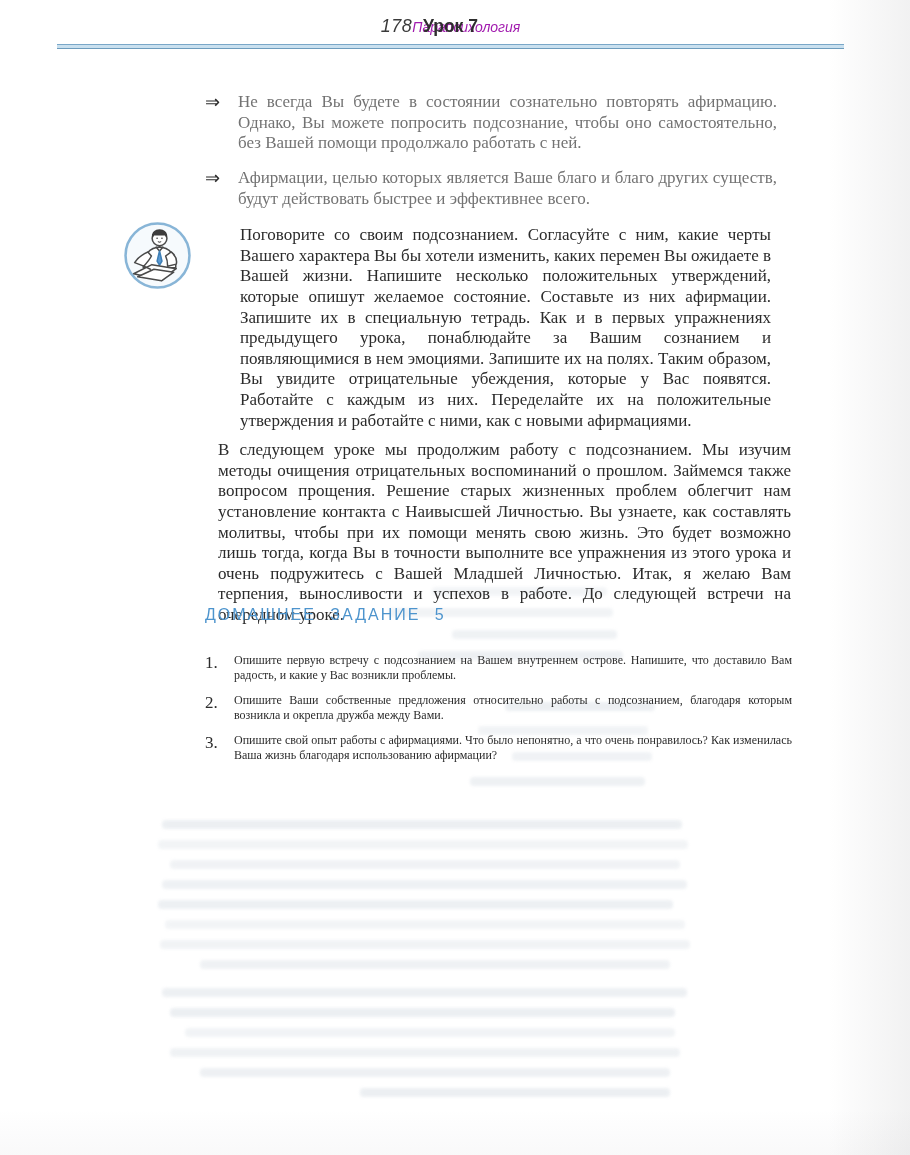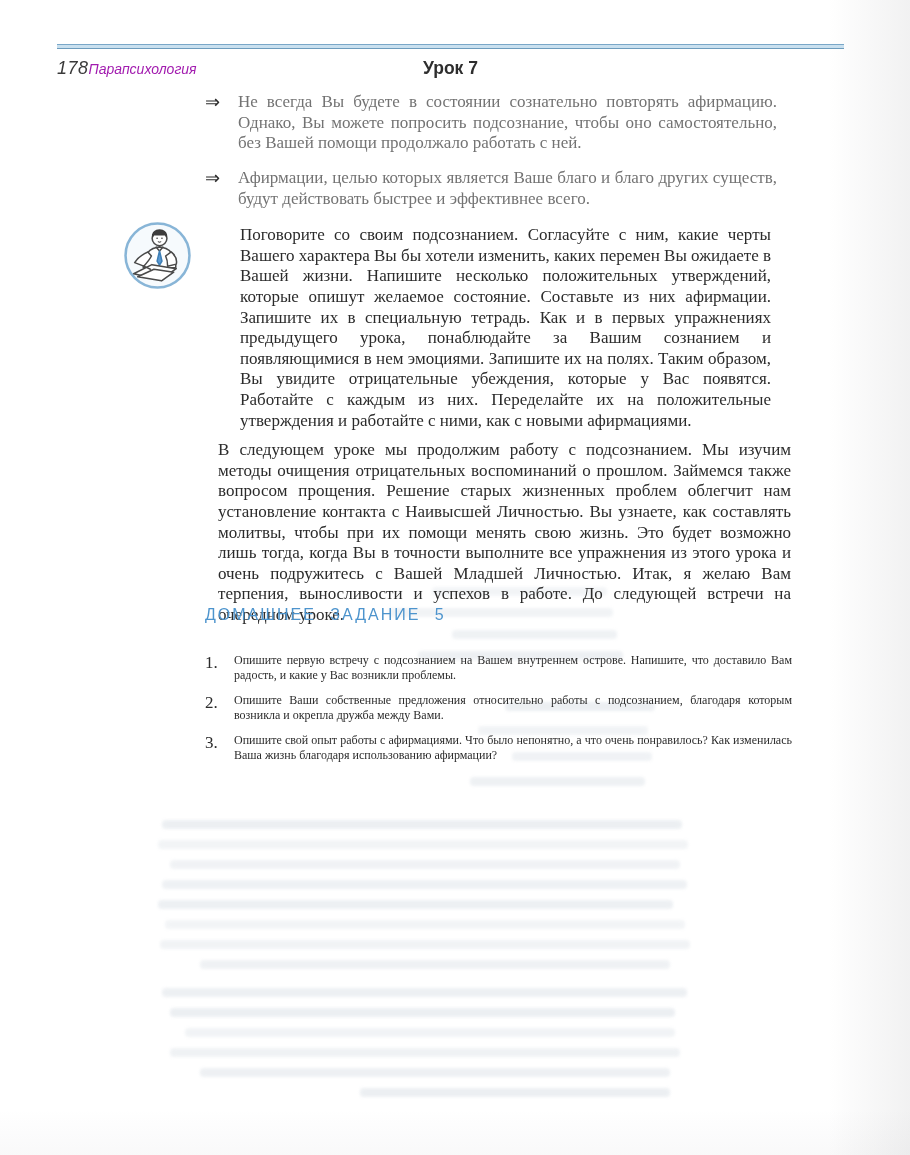--- a/index.html
+++ b/index.html
@@ -17,21 +17,21 @@
   .page::after{
     content:"";position:absolute;inset:0;pointer-events:none;
     background:
       linear-gradient(to left, rgba(120,120,125,0.10), rgba(120,120,125,0.0) 9%),
       linear-gradient(to top, rgba(140,140,145,0.05), rgba(140,140,145,0) 4%);
   }
 
   
   .header{
     position:absolute;top:16px;left:57px;right:66px;
-    display:flex;justify-content:flex-start;align-items:baseline;margin-top:42px;
+    display:flex;justify-content:center;align-items:baseline;
   }
   .page-number{
     font-family:"Liberation Sans", sans-serif;
     font-style:italic;font-size:18px;color:#3a3a3a;letter-spacing:.5px;
   }
   .lesson-title{
     font-family:"Liberation Sans", sans-serif;
     font-weight:bold;font-size:17.5px;color:#2e2e2e;
     position:absolute;left:0;right:0;text-align:center;
   }

